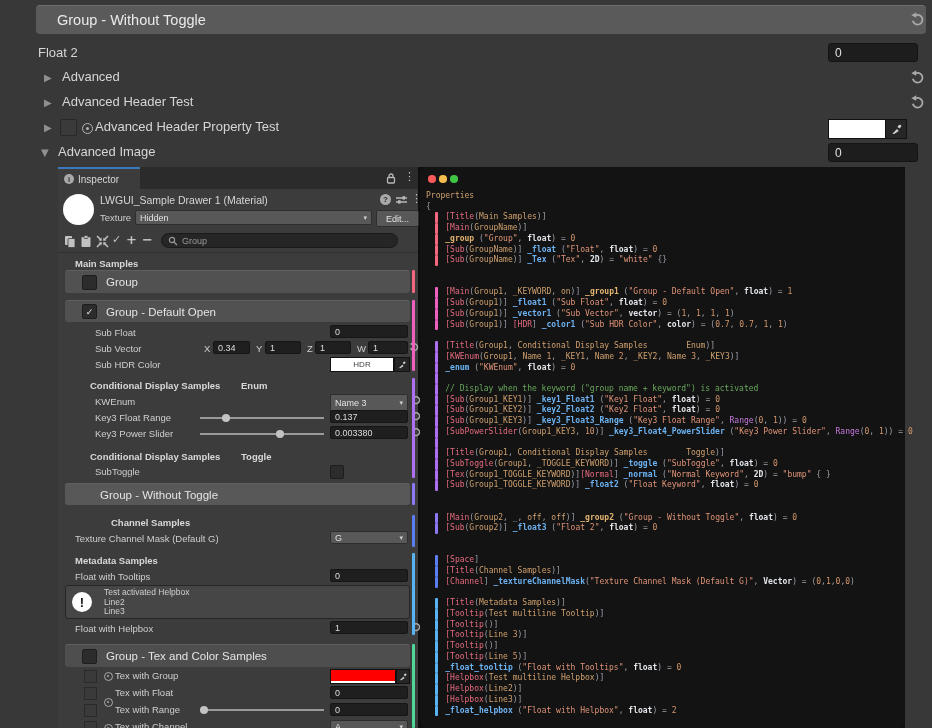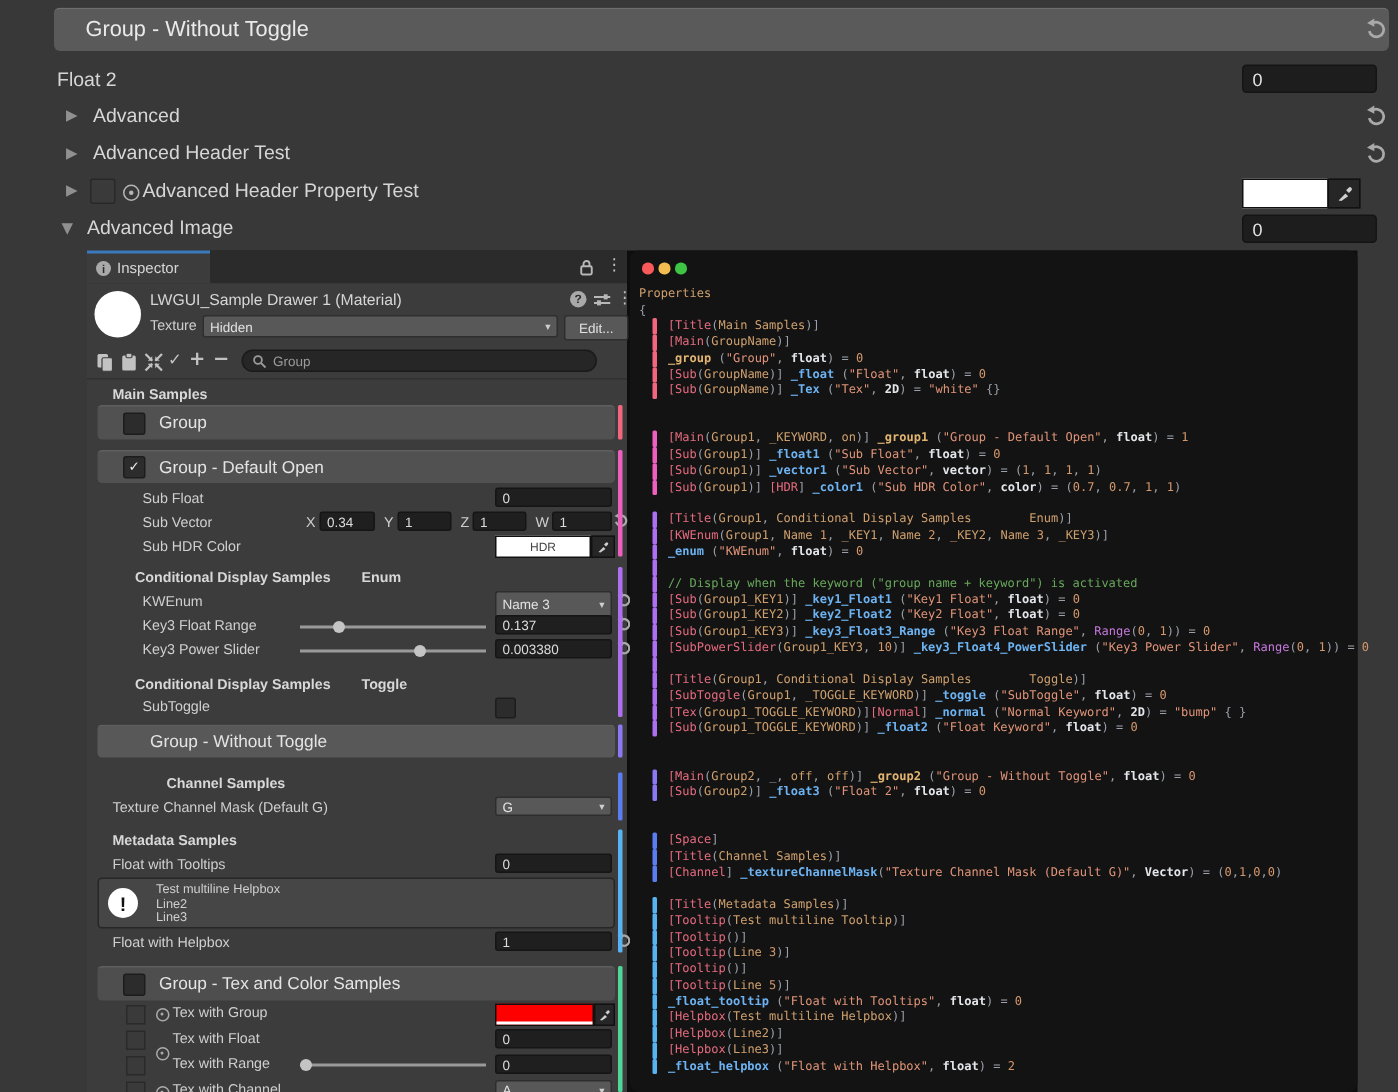--- a/index.html
+++ b/index.html
@@ -293,21 +293,21 @@
 
       <div class="abs i-bold" style="left:17px;top:388px;">Metadata Samples</div>
       <div class="abs i-lbl" style="left:17px;top:404px;">Float with Tooltips</div>
       <div class="abs i-field" style="left:272px;top:402px;width:78px;height:13px;">
         <span>0</span>
       </div>
 
       <div class="abs helpbox" style="left:7px;top:418px;width:343px;height:32px;">
         <div class="abs hb-icon" style="left:6px;top:6px;">!</div>
         <div class="abs" style="left:38px;top:2px;font-size:8.5px;line-height:9.5px;color:#cfcfcf;">
-          <div>Test multiline Helpbox</div>
+          <div>Test activated Helpbox</div>
           <div>Line2</div>
           <div>Line3</div>
         </div>
       </div>
 
       <div class="abs i-lbl" style="left:17px;top:456px;">Float with Helpbox</div>
       <div class="abs i-field" style="left:272px;top:454px;width:78px;height:13px;">
         <span>1</span>
       </div>
       <div class="abs" style="left:352px;top:454px;">

